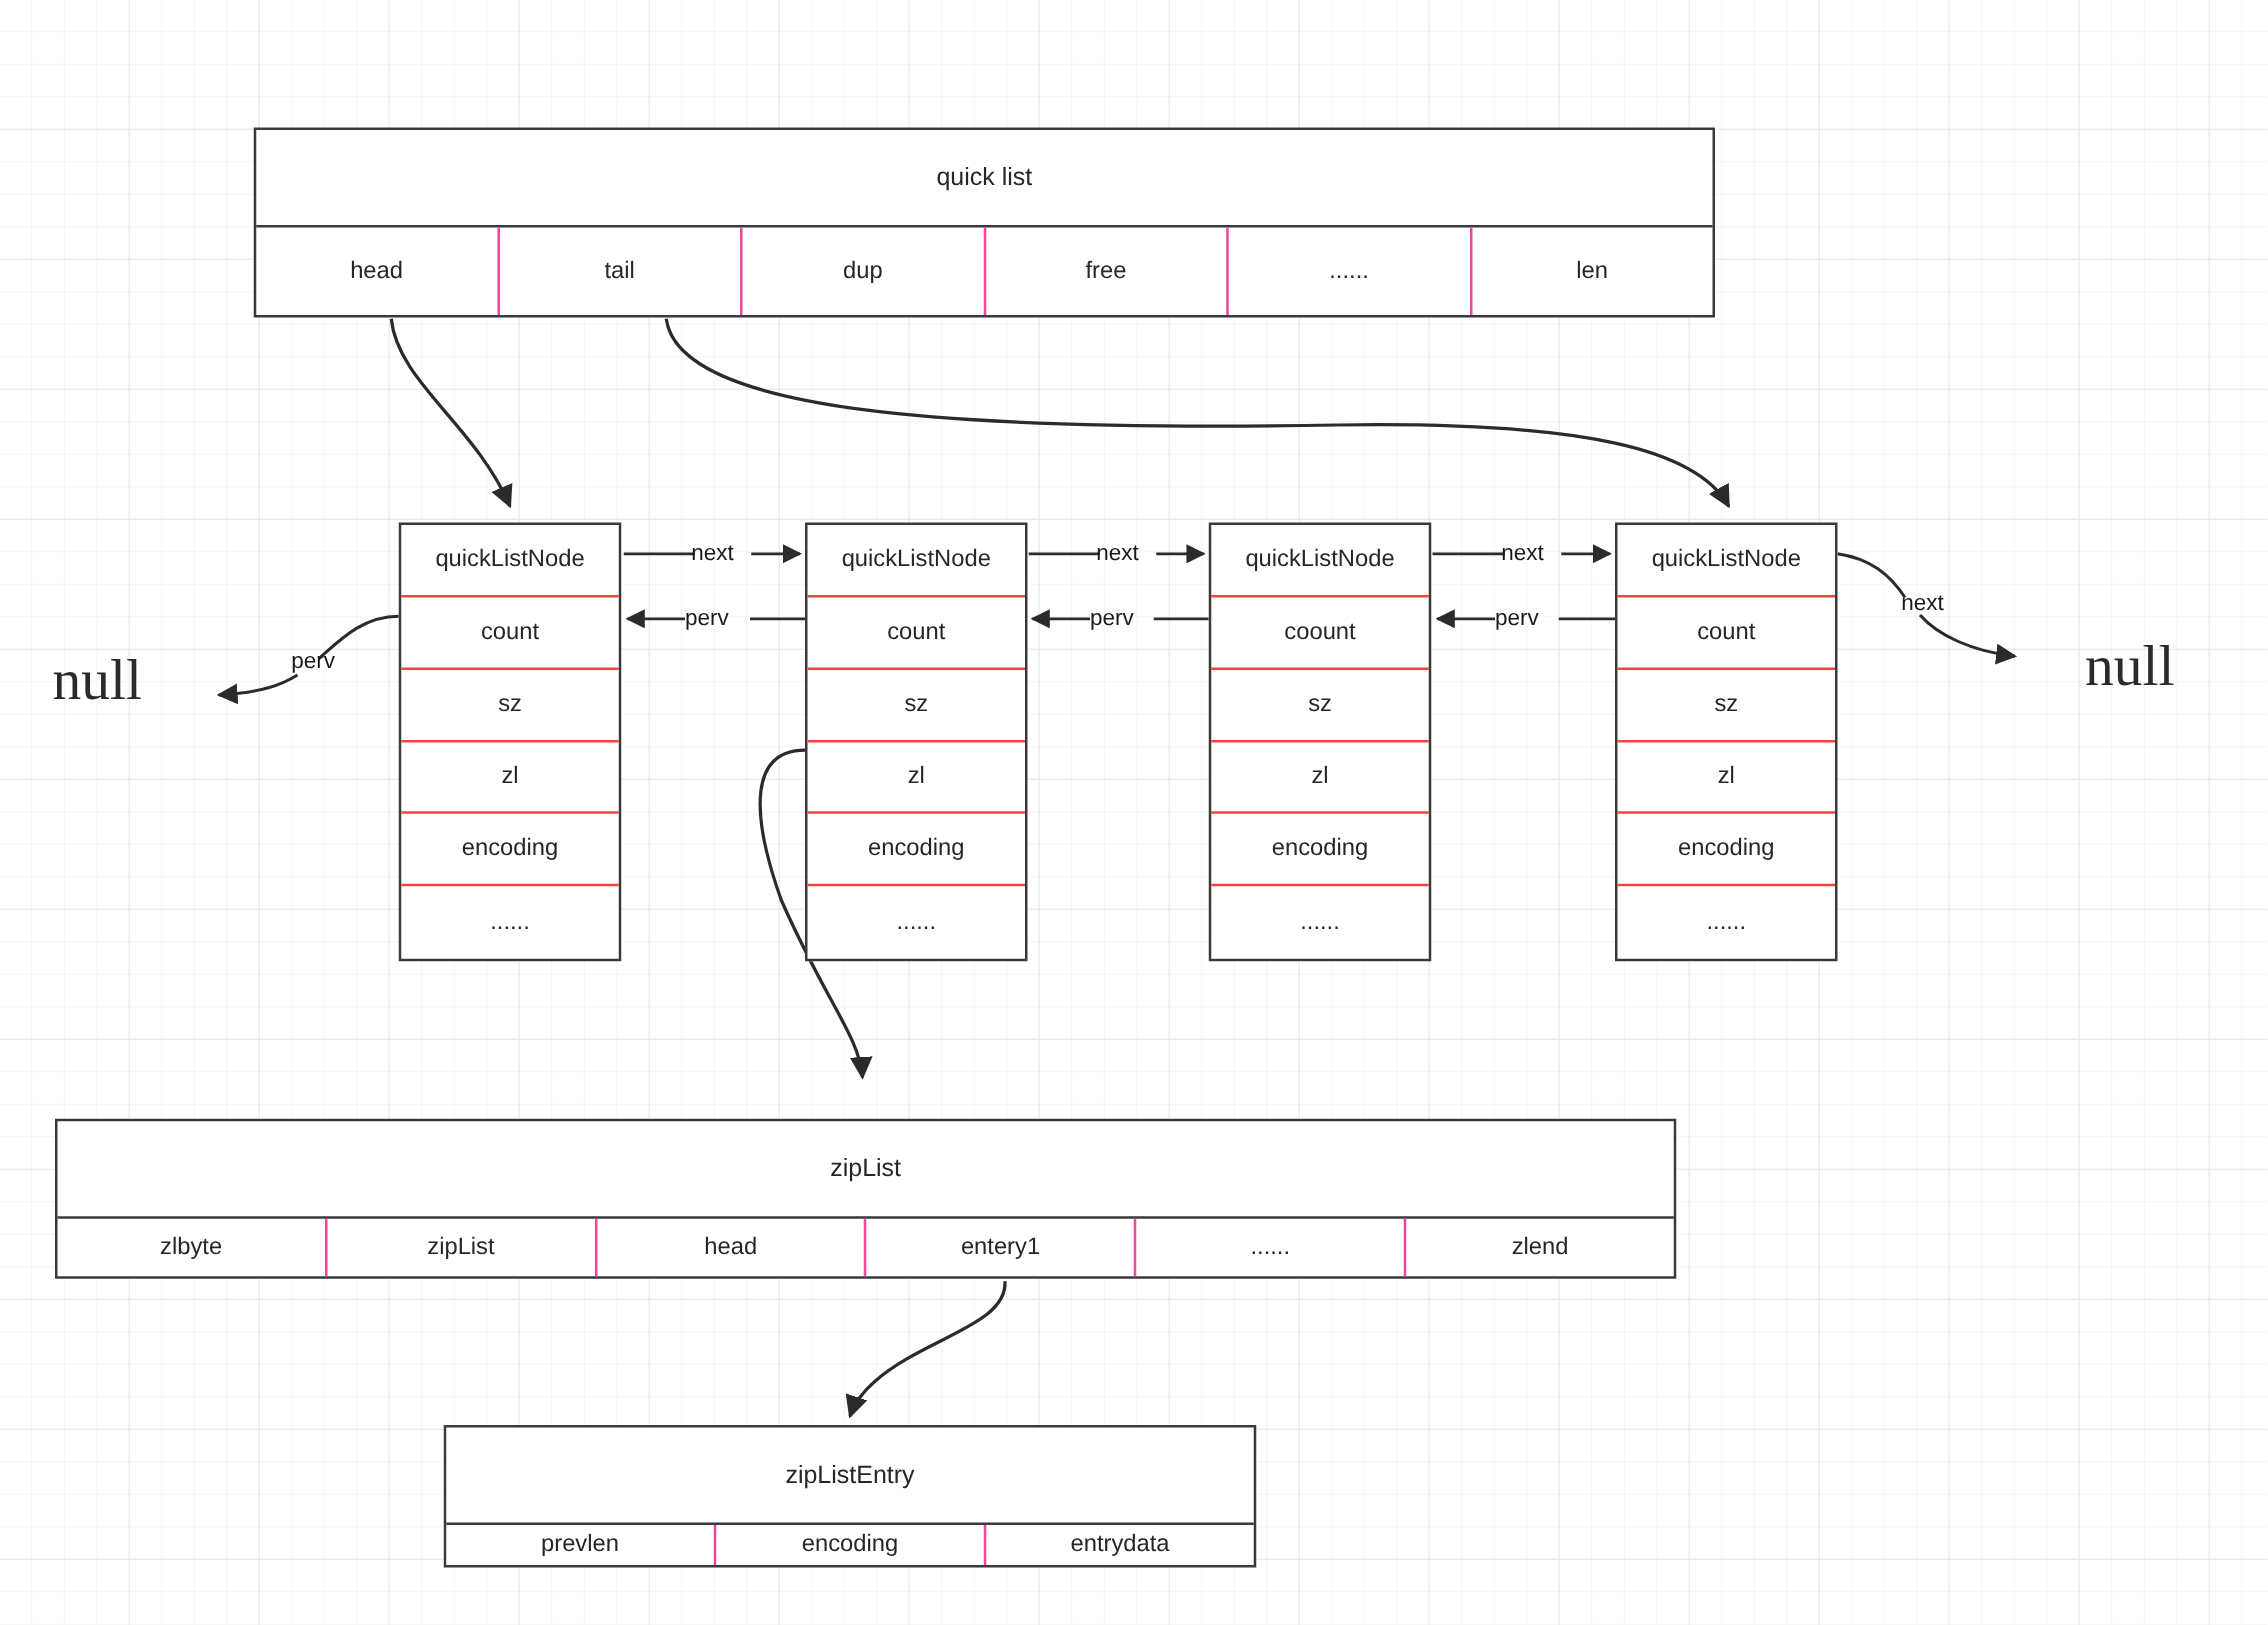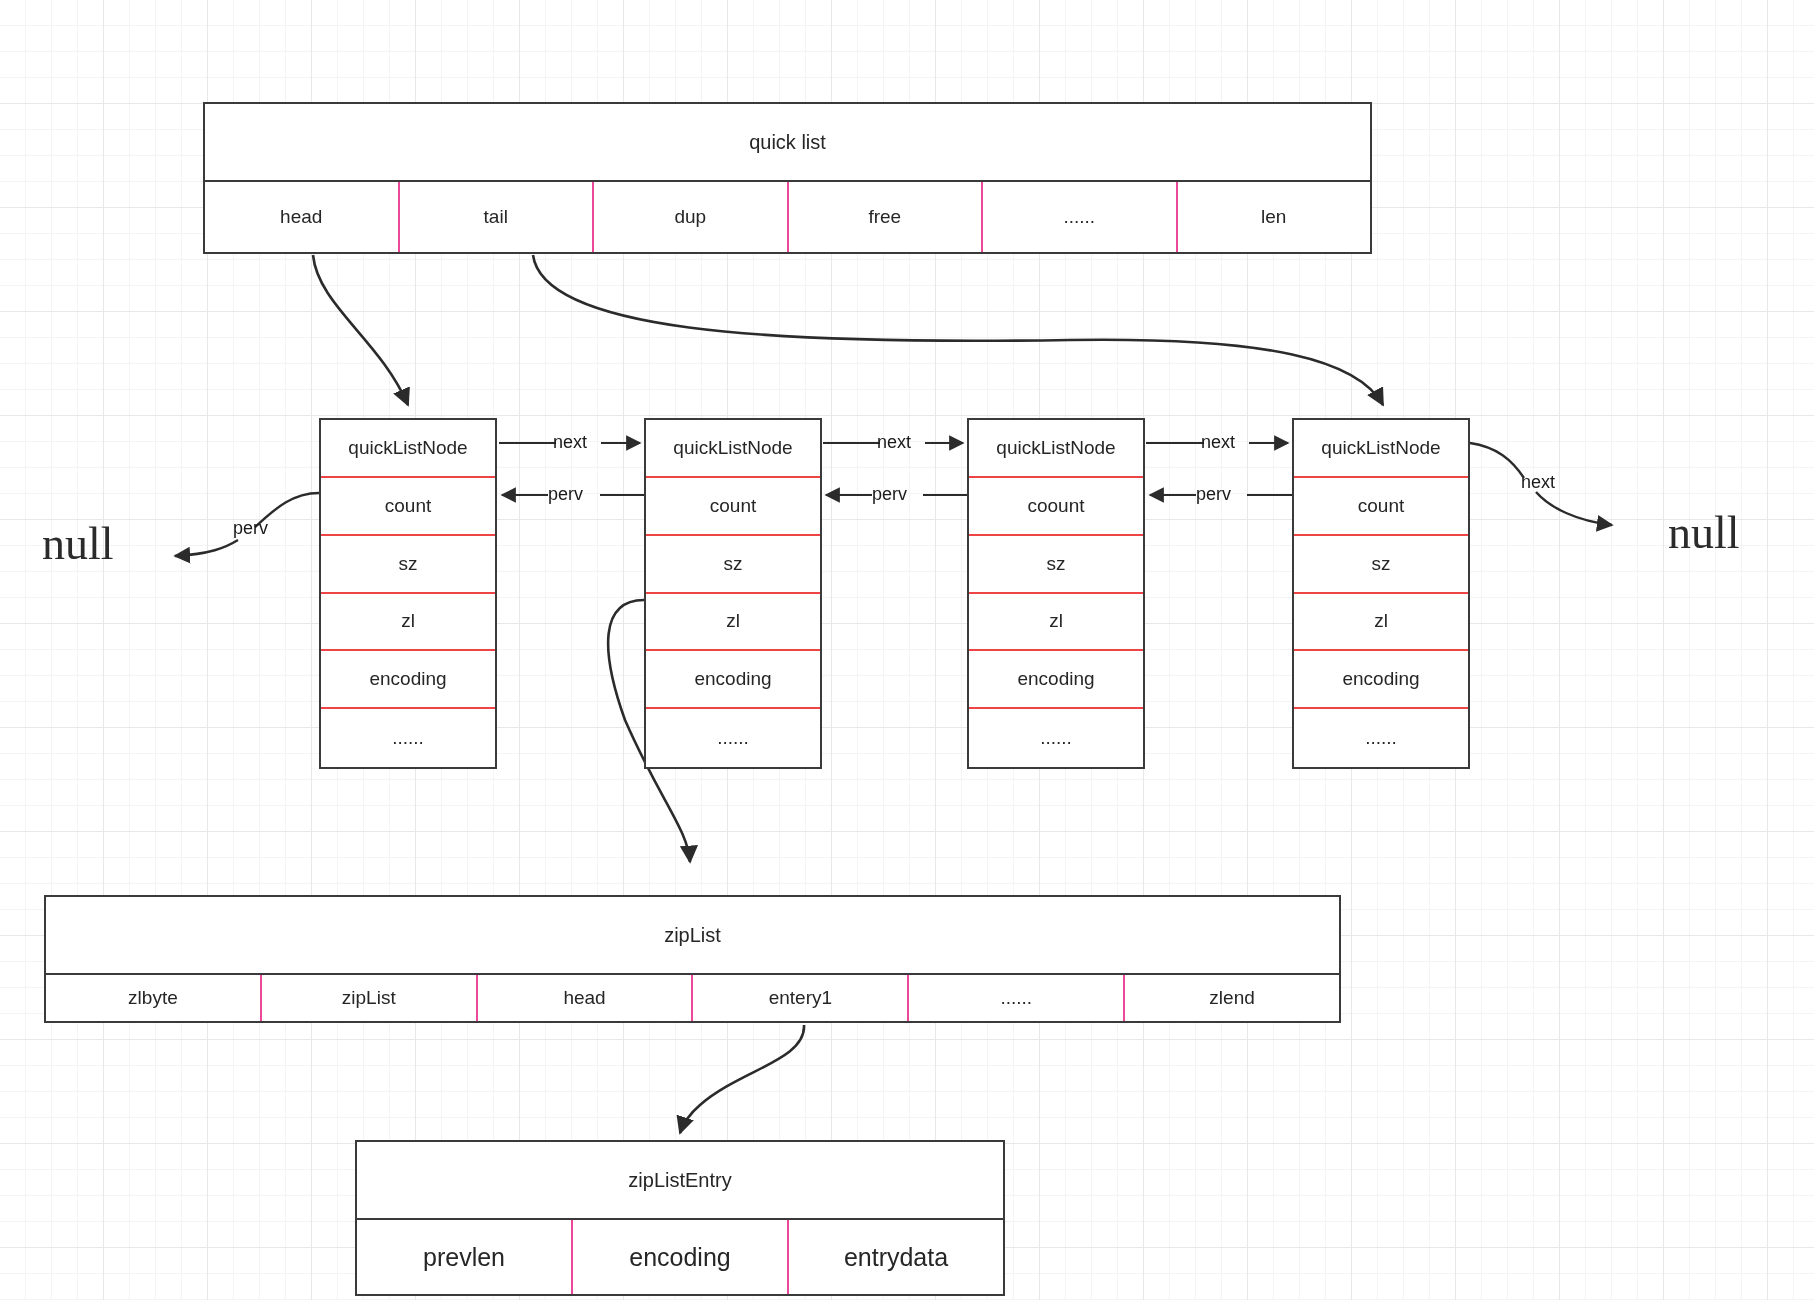--- a/index.html
+++ b/index.html
@@ -93,23 +93,23 @@
   #quick-list { left: 203px; top: 102px; width: 1169px; height: 152px; }
   #quick-list .title { height: 78px; font-size: 20px; }
   #quick-list .cells-row .cell { font-size: 19px; }
 
   
   #zip-list { left: 44px; top: 873px; width: 1297px; height: 128px; margin-top: 22px; }
   #zip-list .title { height: 78px; font-size: 20px; }
   #zip-list .cells-row .cell { font-size: 19px; }
 
   
-  #zip-list-entry { left: 355px; top: 1140px; width: 650px; height: 156px; justify-content: center; }
+  #zip-list-entry { left: 355px; top: 1140px; width: 650px; height: 114px; justify-content: center; }
   #zip-list-entry .title { height: 78px; font-size: 20px; }
-  #zip-list-entry .cells-row .cell { font-size: 25px; }
+  #zip-list-entry .cells-row .cell { font-size: 19px; }
 
   
   .node { width: 178px; height: 351px; top: 418px; }
   .node .vcell { height: 58.5px; }
   #node-0 { left: 319px; }
   #node-1 { left: 644px; }
   #node-2 { left: 967px; }
   #node-3 { left: 1292px; }
 
   

